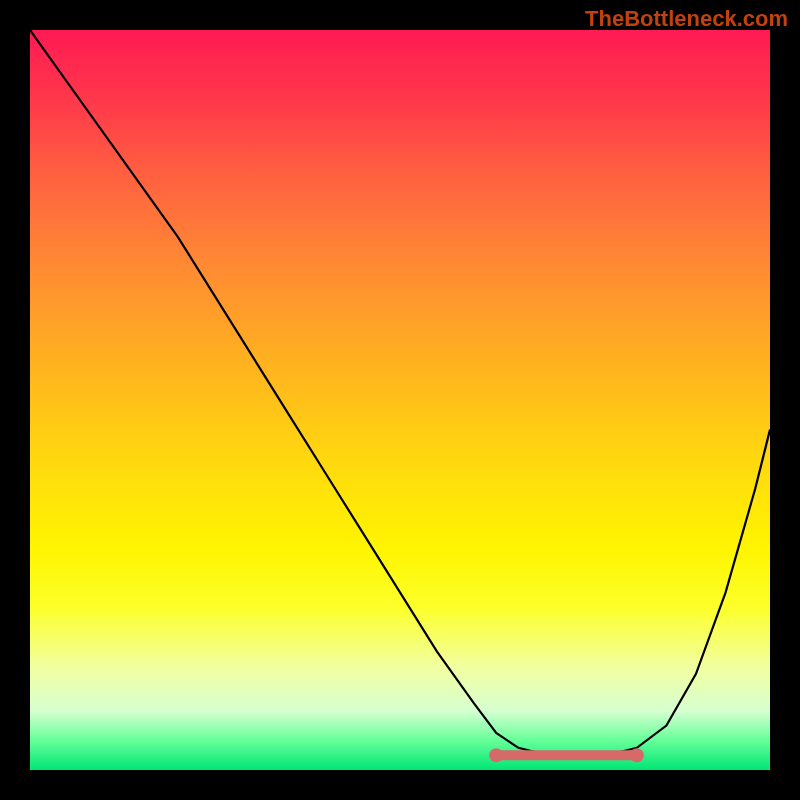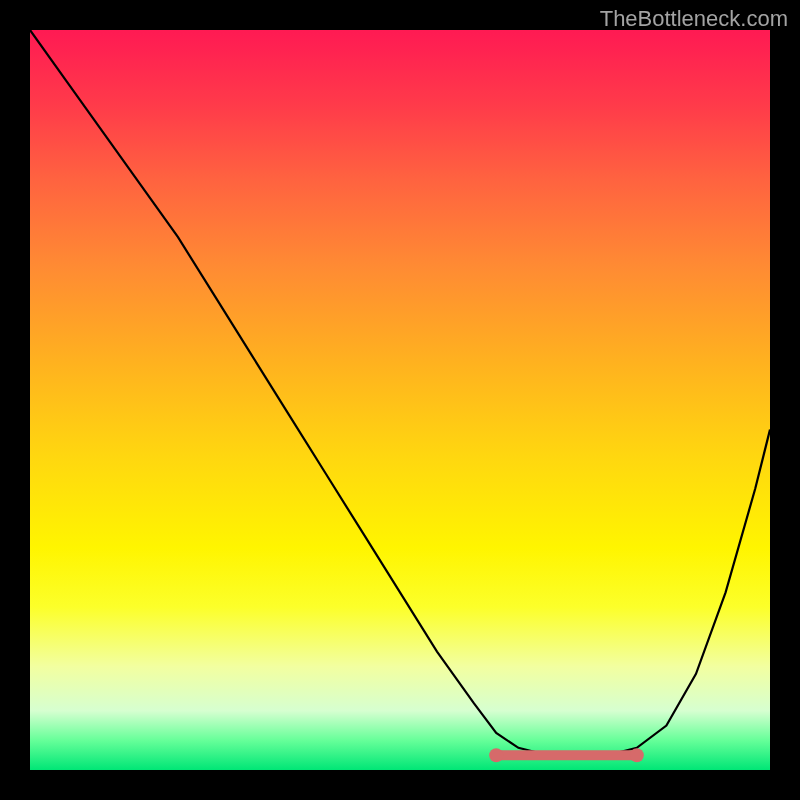--- a/index.html
+++ b/index.html
@@ -7,23 +7,23 @@
     width: 800px;
     height: 800px;
     background: #000;
     position: relative;
     font-family: Arial, sans-serif;
   }
   .watermark {
     position: absolute;
     top: 6px;
     right: 12px;
-    color: #a3a3a3;
+    color: #c2410c;
     font-size: 22px;
-    font-weight: 400;
+    font-weight: 700;
     z-index: 10;
   }
   .plot-area {
     position: absolute;
     left: 30px;
     top: 30px;
     width: 740px;
     height: 740px;
     overflow: hidden;
   }

